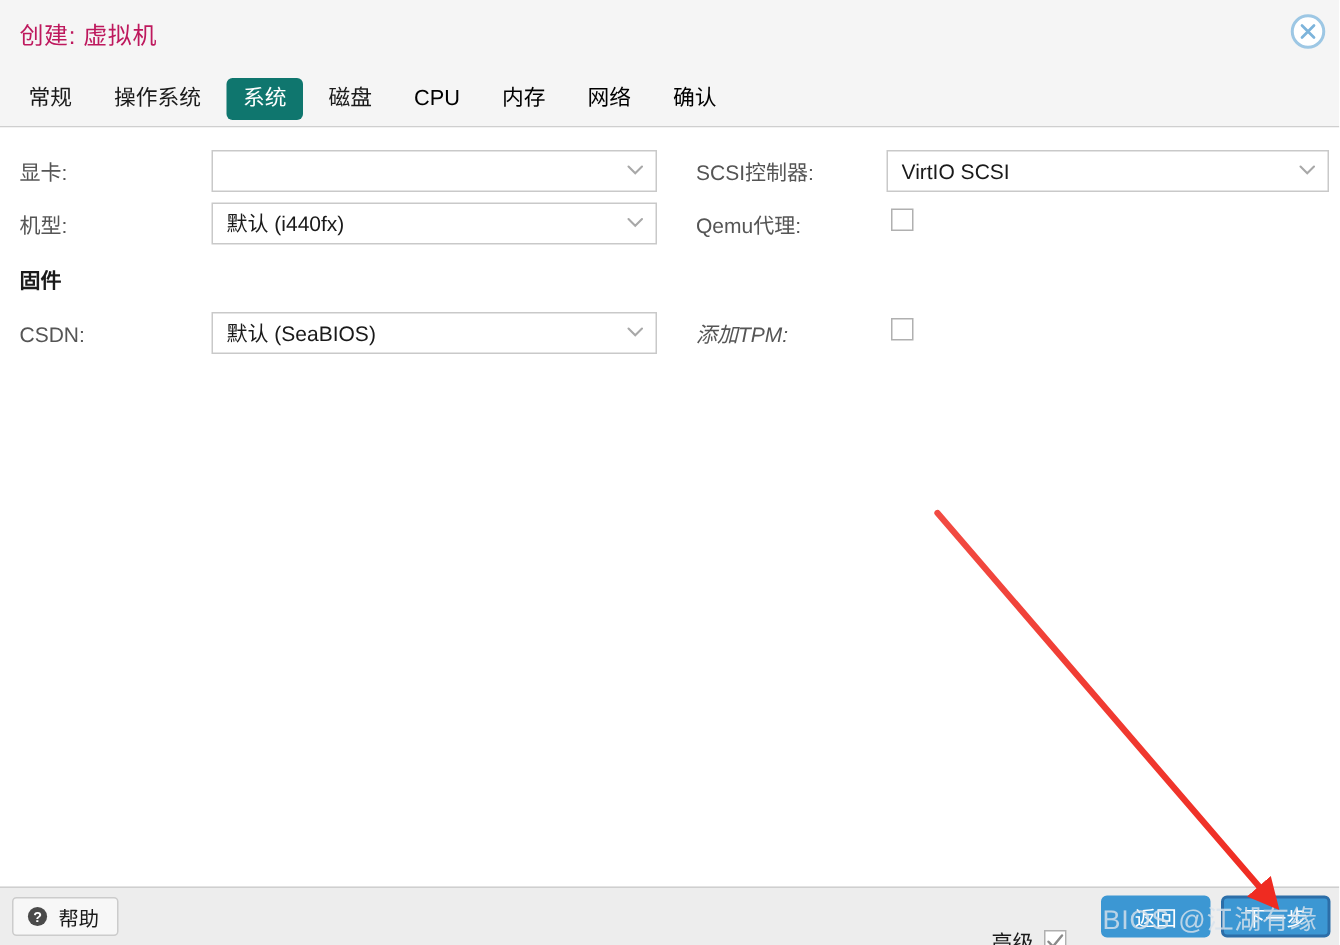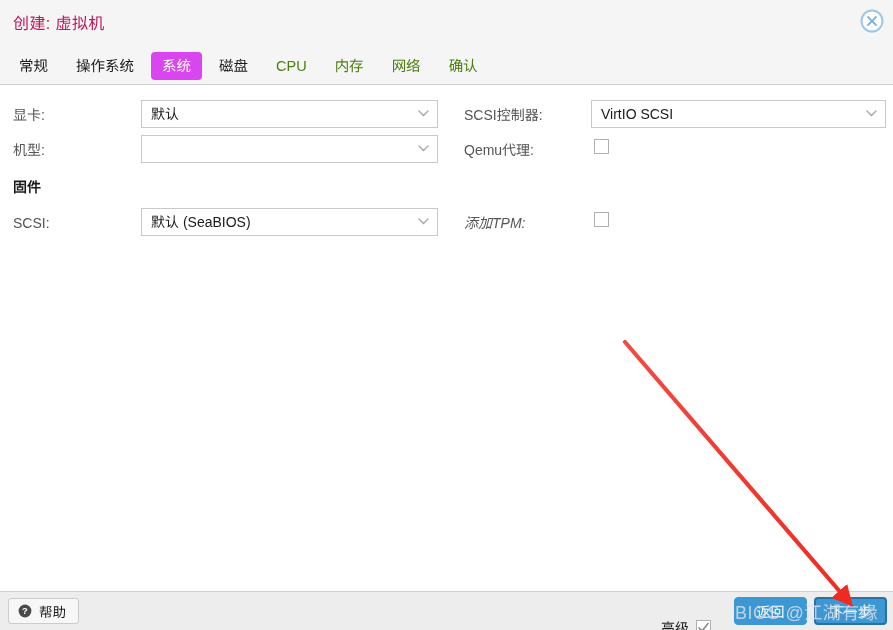--- a/index.html
+++ b/index.html
@@ -65,25 +65,25 @@
     font-size: 14.5px;
     color: #1a1a1a;
     padding: 5px 11px;
     border-radius: 4px;
     white-space: nowrap;
     cursor: pointer;
     line-height: 18px;
     margin-right: 6px;
   }
   .tab.active {
-    background: #d946ef;
+    background: #0f766e;
     color: #ffffff;
   }
   .tab.disabled {
-    color: #4d7c0f;
+    color: #000000;
     cursor: default;
   }
 
   
   .body {
     position: absolute;
     left: 0;
     top: 85px;
     width: 893px;
     height: 506px;
@@ -269,40 +269,40 @@
       <div class="tab disabled">内存</div>
       <div class="tab disabled">网络</div>
       <div class="tab disabled">确认</div>
     </div>
   </div>
 
   <div class="body">
 
     <div class="field-label" style="left:13px; top:21px;">显卡:</div>
     <div class="select" style="left:141px; top:15px; width:297px;">
-      <span class="val">默认</span>
       <span class="caret">
         <svg width="11" height="7" viewBox="0 0 11 7" xmlns="http://www.w3.org/2000/svg">
           <path d="M1 1 L5.5 5.5 L10 1" fill="none" stroke="#a8a8a8" stroke-width="1.4" stroke-linecap="round"></path>
         </svg>
       </span>
     </div>
 
     <div class="field-label" style="left:13px; top:56px;">机型:</div>
     <div class="select" style="left:141px; top:50px; width:297px;">
+      <span class="val">默认 (i440fx)</span>
       <span class="caret">
         <svg width="11" height="7" viewBox="0 0 11 7" xmlns="http://www.w3.org/2000/svg">
           <path d="M1 1 L5.5 5.5 L10 1" fill="none" stroke="#a8a8a8" stroke-width="1.4" stroke-linecap="round"></path>
         </svg>
       </span>
     </div>
 
     <div class="field-label strong" style="left:13px; top:93px;">固件</div>
 
-    <div class="field-label" style="left:13px; top:129px;">SCSI:</div>
+    <div class="field-label" style="left:13px; top:129px;">CSDN:</div>
     <div class="select" style="left:141px; top:123px; width:297px;padding-left:16px;">
       <span class="val">默认 (SeaBIOS)</span>
       <span class="caret">
         <svg width="11" height="7" viewBox="0 0 11 7" xmlns="http://www.w3.org/2000/svg">
           <path d="M1 1 L5.5 5.5 L10 1" fill="none" stroke="#a8a8a8" stroke-width="1.4" stroke-linecap="round"></path>
         </svg>
       </span>
     </div>
 
     <div class="field-label" style="left:464px; top:21px;">SCSI控制器:</div>

